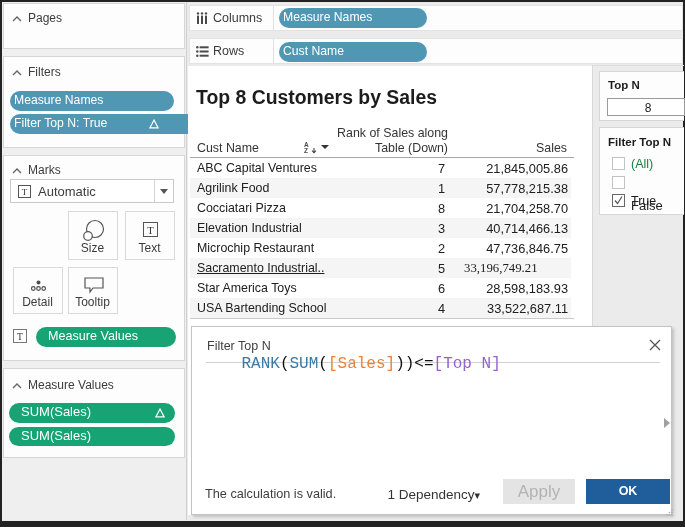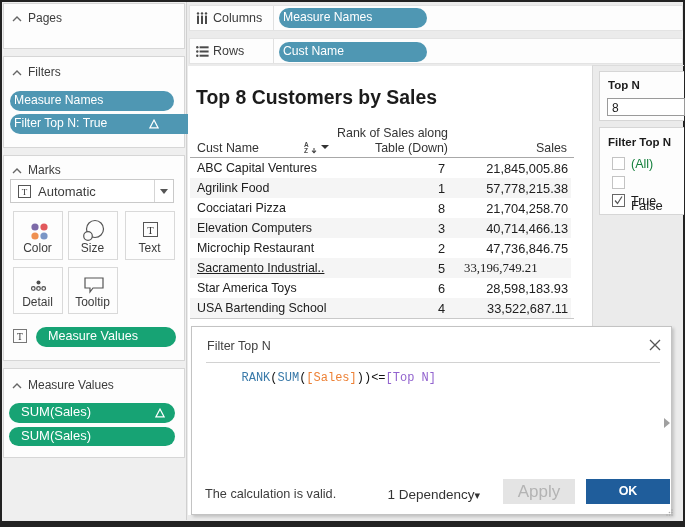--- a/index.html
+++ b/index.html
@@ -57,29 +57,20 @@
   <div class="abs" style="left:6px;top:23px;width:164px;height:24px;border:1px solid #c9c9c9;background:#fff;box-sizing:border-box;">
     <svg class="abs" style="left:7px;top:5px;" width="13" height="13" viewBox="0 0 13 13">
         <rect x="0.5" y="0.5" width="12" height="12" fill="none" stroke="#555"></rect>
         <text x="6.5" y="10" font-size="9" font-family="Liberation Serif" fill="#333" text-anchor="middle">T</text>
       </svg>
     <div class="abs" style="left:27px;top:4px;font-size:13px;color:#3c3c3c;">Automatic</div>
     <div class="abs" style="left:143px;top:0;width:1px;height:22px;background:#d5d5d5;"></div>
     <div class="abs" style="left:149px;top:9px;width:0;height:0;border-left:4.5px solid transparent;border-right:4.5px solid transparent;border-top:5px solid #555;"></div>
   </div>
 
-  <div class="mbtn" style="left:8.5px;top:54.5px;width:50px;height:49px;">
-    <svg class="abs" style="left:15px;top:9px;" width="20" height="20" viewBox="0 0 20 20">
-      <circle cx="6" cy="6" r="3.6" fill="#7d6aa8"></circle>
-        <circle cx="15" cy="6" r="3.6" fill="#e2595c"></circle>
-      <circle cx="6" cy="15" r="3.6" fill="#ef9051"></circle>
-        <circle cx="15" cy="15" r="3.6" fill="#7b96c6"></circle>
-    </svg>
-    <div class="abs" style="left:0;right:0;top:29px;">Color</div>
-  </div>
   <div class="mbtn" style="left:63.5px;top:54.5px;width:50px;height:49px;">
     <svg class="abs" style="left:13px;top:7px;" width="24" height="24" viewBox="0 0 24 24">
       <circle cx="13" cy="10" r="8.5" fill="#fdfdfd" stroke="#555" stroke-width="1.2"></circle>
       <circle cx="6" cy="17" r="4.3" fill="#fdfdfd" stroke="#555" stroke-width="1.2"></circle>
     </svg>
     <div class="abs" style="left:0;right:0;top:29px;">Size</div>
   </div>
   <div class="mbtn" style="left:120.5px;top:54.5px;width:50px;height:49px;">
     <svg class="abs" style="left:17px;top:10px;" width="15" height="15" viewBox="0 0 15 15">
         <rect x="0.5" y="0.5" width="14" height="14" fill="none" stroke="#555"></rect>
@@ -177,21 +168,21 @@
 <div class="abs" style="left:460px;top:160.5px;width:108px;font-size:12.8px;color:#202020;text-align:right;">21,845,005.86</div>
 <div class="abs" style="left:190px;top:178px;width:381px;height:20px;background:#f5f5f5;"></div>
 <div class="abs" style="left:197px;top:181px;font-size:12.4px;color:#202020;">Agrilink Food</div>
 <div class="abs" style="left:395px;top:180.5px;width:50px;font-size:12.8px;color:#202020;text-align:right;">1</div>
 <div class="abs" style="left:460px;top:180.5px;width:108px;font-size:12.8px;color:#202020;text-align:right;">57,778,215.38</div>
 <div class="abs" style="left:190px;top:198px;width:381px;height:20px;background:#ffffff;"></div>
 <div class="abs" style="left:197px;top:201px;font-size:12.4px;color:#202020;">Cocciatari Pizza</div>
 <div class="abs" style="left:395px;top:200.5px;width:50px;font-size:12.8px;color:#202020;text-align:right;">8</div>
 <div class="abs" style="left:460px;top:200.5px;width:108px;font-size:12.8px;color:#202020;text-align:right;">21,704,258.70</div>
 <div class="abs" style="left:190px;top:218px;width:381px;height:20px;background:#f5f5f5;"></div>
-<div class="abs" style="left:197px;top:221px;font-size:12.4px;color:#202020;">Elevation Computers</div>
+<div class="abs" style="left:197px;top:221px;font-size:12.4px;color:#202020;">Elevation Industrial</div>
 <div class="abs" style="left:395px;top:220.5px;width:50px;font-size:12.8px;color:#202020;text-align:right;">3</div>
 <div class="abs" style="left:460px;top:220.5px;width:108px;font-size:12.8px;color:#202020;text-align:right;">40,714,466.13</div>
 <div class="abs" style="left:190px;top:238px;width:381px;height:20px;background:#ffffff;"></div>
 <div class="abs" style="left:197px;top:241px;font-size:12.4px;color:#202020;">Microchip Restaurant</div>
 <div class="abs" style="left:395px;top:240.5px;width:50px;font-size:12.8px;color:#202020;text-align:right;">2</div>
 <div class="abs" style="left:460px;top:240.5px;width:108px;font-size:12.8px;color:#202020;text-align:right;">47,736,846.75</div>
 <div class="abs" style="left:190px;top:258px;width:381px;height:20px;background:#f5f5f5;"></div>
 <div class="abs" style="left:197px;top:261px;font-size:12.4px;color:#202020;text-decoration:underline;">Sacramento Industrial..</div>
 <div class="abs" style="left:395px;top:260.5px;width:50px;font-size:12.8px;color:#202020;text-align:right;">5</div>
 <div class="abs" style="left:464px;top:260.5px;width:108px;font-size:12.8px;color:#202020;text-align:left;font-family:Liberation Serif, serif;">33,196,749.21</div>
@@ -200,21 +191,21 @@
 <div class="abs" style="left:395px;top:280.5px;width:50px;font-size:12.8px;color:#202020;text-align:right;">6</div>
 <div class="abs" style="left:460px;top:280.5px;width:108px;font-size:12.8px;color:#202020;text-align:right;">28,598,183.93</div>
 <div class="abs" style="left:190px;top:298px;width:381px;height:20px;background:#f5f5f5;"></div>
 <div class="abs" style="left:197px;top:301px;font-size:12.4px;color:#202020;">USA Bartending School</div>
 <div class="abs" style="left:395px;top:300.5px;width:50px;font-size:12.8px;color:#202020;text-align:right;">4</div>
 <div class="abs" style="left:460px;top:300.5px;width:108px;font-size:12.8px;color:#202020;text-align:right;">33,522,687.11</div>
 </div>
 
 <div class="abs" style="left:190px;top:318px;width:384px;height:1px;background:#c9c9c9;"></div>
 
-<div class="card" style="left:599px;top:71px;width:85px;height:50px;border-right:none;">
+<div class="card" style="left:599px;top:71px;width:85px;height:50px;border-right:none;text-align:center;">
   <div class="abs" style="left:8px;top:7px;font-size:11.5px;font-weight:bold;color:#1c1c1c;">Top N</div>
   <div class="abs" style="left:7px;top:26px;width:78px;height:18px;border:1px solid #9a9a9a;background:#fff;box-sizing:border-box;font-size:12px;color:#1c1c1c;padding:2px 0 0 4px;">8</div>
 </div>
 <div class="card" style="left:599px;top:127px;width:85px;height:88px;border-right:none;">
   <div class="abs" style="left:8px;top:8px;font-size:11.5px;font-weight:bold;color:#1c1c1c;">Filter Top N</div>
   <div class="abs" style="left:12px;top:29px;width:13px;height:13px;border:1px solid #c3c3c3;background:#fff;box-sizing:border-box;"></div>
   <div class="abs" style="left:31px;top:29px;font-size:12.5px;color:#15803d;">(All)</div>
   <div class="abs" style="left:12px;top:47.5px;width:13px;height:13px;border:1px solid #c3c3c3;background:#fff;box-sizing:border-box;"></div>
   <div class="abs" style="left:31px;top:47.5px;font-size:13px;color:#1c1c1c;margin-top:22px;">False</div>
   <div class="abs" style="left:12px;top:66px;width:13px;height:13px;border:1px solid #676767;background:#fff;box-sizing:border-box;">
@@ -224,21 +215,21 @@
   </div>
   <div class="abs" style="left:31px;top:66px;font-size:12.5px;color:#1c1c1c;">True</div>
 </div>
 
 <div class="abs" style="left:191px;top:326px;width:481px;height:189px;background:#fff;border:1px solid #c3c3c3;box-sizing:border-box;box-shadow:2px 2px 3px rgba(0,0,0,0.18);">
   <div class="abs" style="left:15px;top:12px;font-size:12.5px;color:#414141;">Filter Top N</div>
   <svg class="abs" style="left:457px;top:12px;" width="12" height="12" viewBox="0 0 12 12">
       <path d="M1 1 L11 11 M11 1 L1 11" stroke="#555" stroke-width="1.3"></path>
     </svg>
   <div class="abs" style="left:14px;top:34.5px;width:454px;height:1px;background:#d2d2d2;"></div>
-  <div class="abs" style="left:17.5px;top:44px;font-size:12px;font-family:'Liberation Mono',monospace;color:#111;white-space:pre;padding-left:32px;"><span style="color:#3a7aa9">RANK</span>(<span style="color:#3a7aa9">SUM</span>(<span style="color:#ed8136">[Sales]</span>))&lt;=<span style="color:#9263ce">[Top N]</span></div>
+  <div class="abs" style="left:17.5px;top:28px;font-size:16px;font-family:'Liberation Mono',monospace;color:#111;white-space:pre;padding-left:32px;"><span style="color:#3a7aa9">RANK</span>(<span style="color:#3a7aa9">SUM</span>(<span style="color:#ed8136">[Sales]</span>))&lt;=<span style="color:#9263ce">[Top N]</span></div>
   <div class="abs" style="left:472px;top:91px;width:0;height:0;border-top:5px solid transparent;border-bottom:5px solid transparent;border-left:6px solid #a0a0a0;"></div>
   <div class="abs" style="left:13px;top:160px;font-size:12.7px;color:#3d3d3d;">The calculation is valid.</div>
   <div class="abs" style="left:195.5px;top:160px;font-size:13.5px;color:#333;">1 Dependency<span style="font-size:11px;">▾</span></div>
   <div class="abs" style="left:311px;top:152px;width:72px;height:25px;background:#e4e4e4;color:#b3b3b3;font-size:17px;text-align:center;line-height:25px;">Apply</div>
   <div class="abs" style="left:394px;top:152px;width:84px;height:25px;background:#1f5d9b;color:#fff;font-size:12.5px;font-weight:bold;text-align:center;line-height:25px;">OK</div>
   <svg class="abs" style="left:474px;top:182px;" width="7" height="7" viewBox="0 0 7 7">
     <circle cx="6" cy="1" r="0.8" fill="#aaa"></circle>
       <circle cx="3.5" cy="3.5" r="0.8" fill="#aaa"></circle>
       <circle cx="6" cy="3.5" r="0.8" fill="#aaa"></circle>
     <circle cx="1" cy="6" r="0.8" fill="#aaa"></circle>

